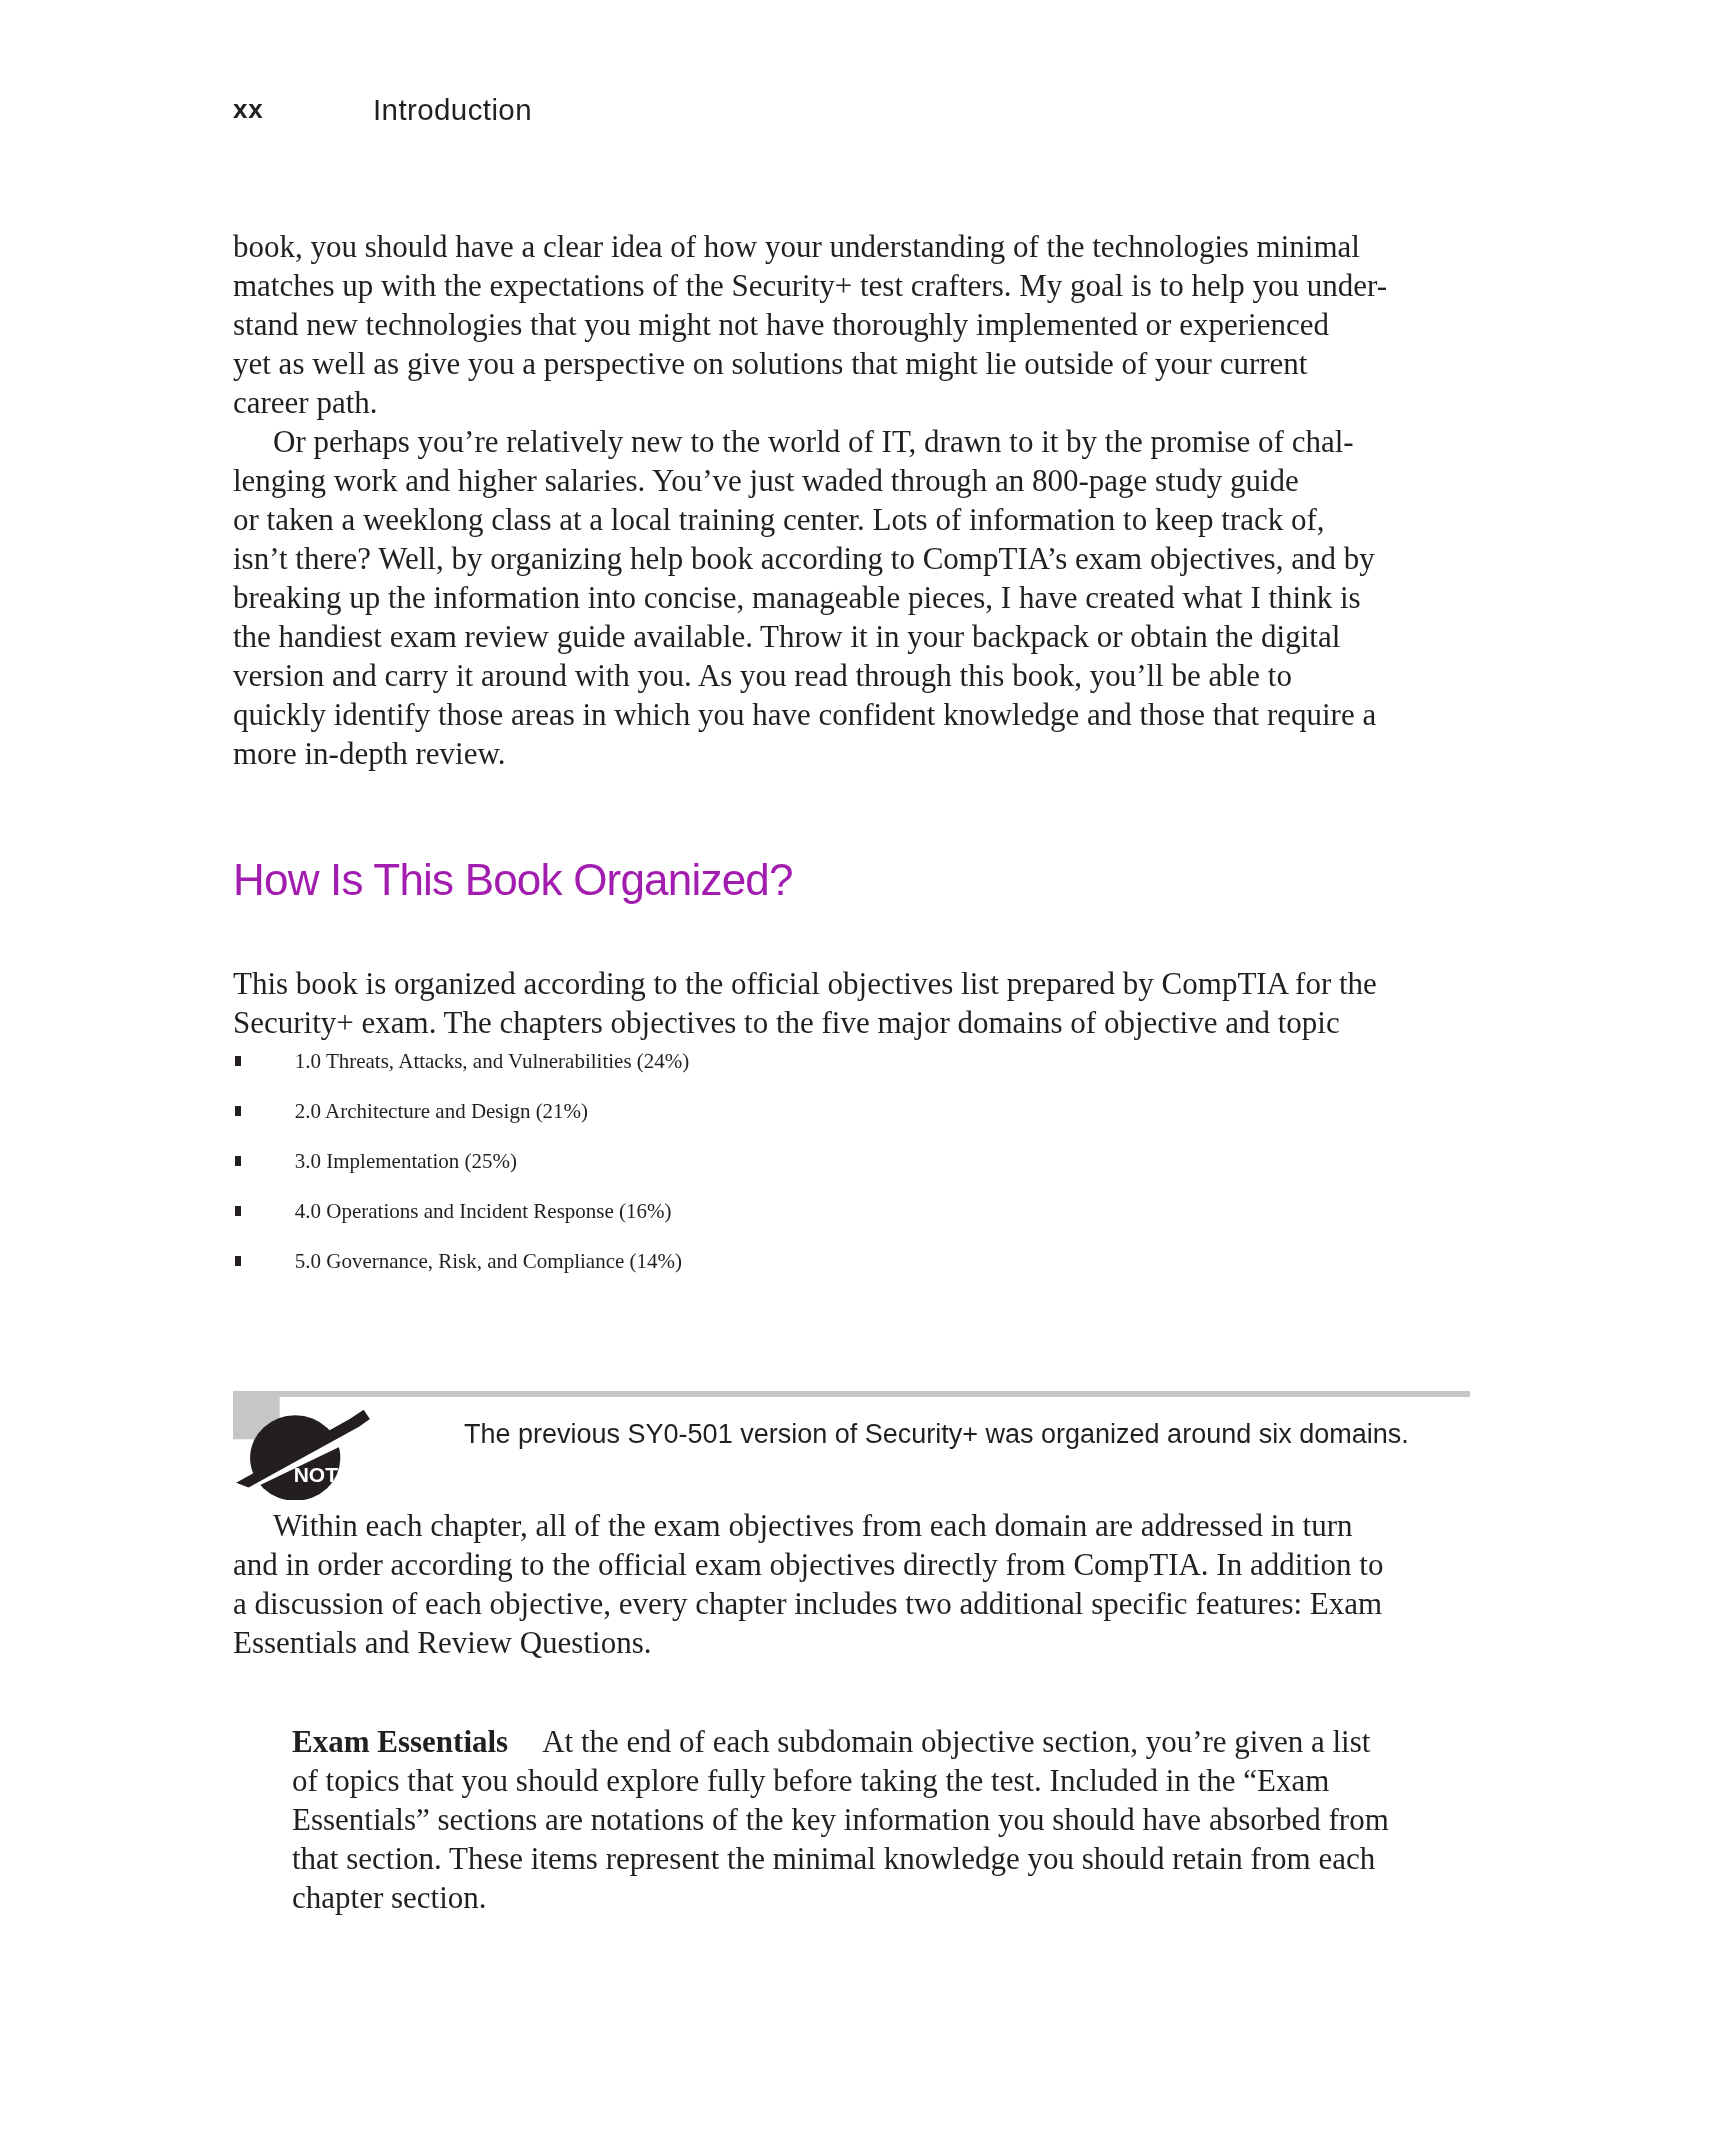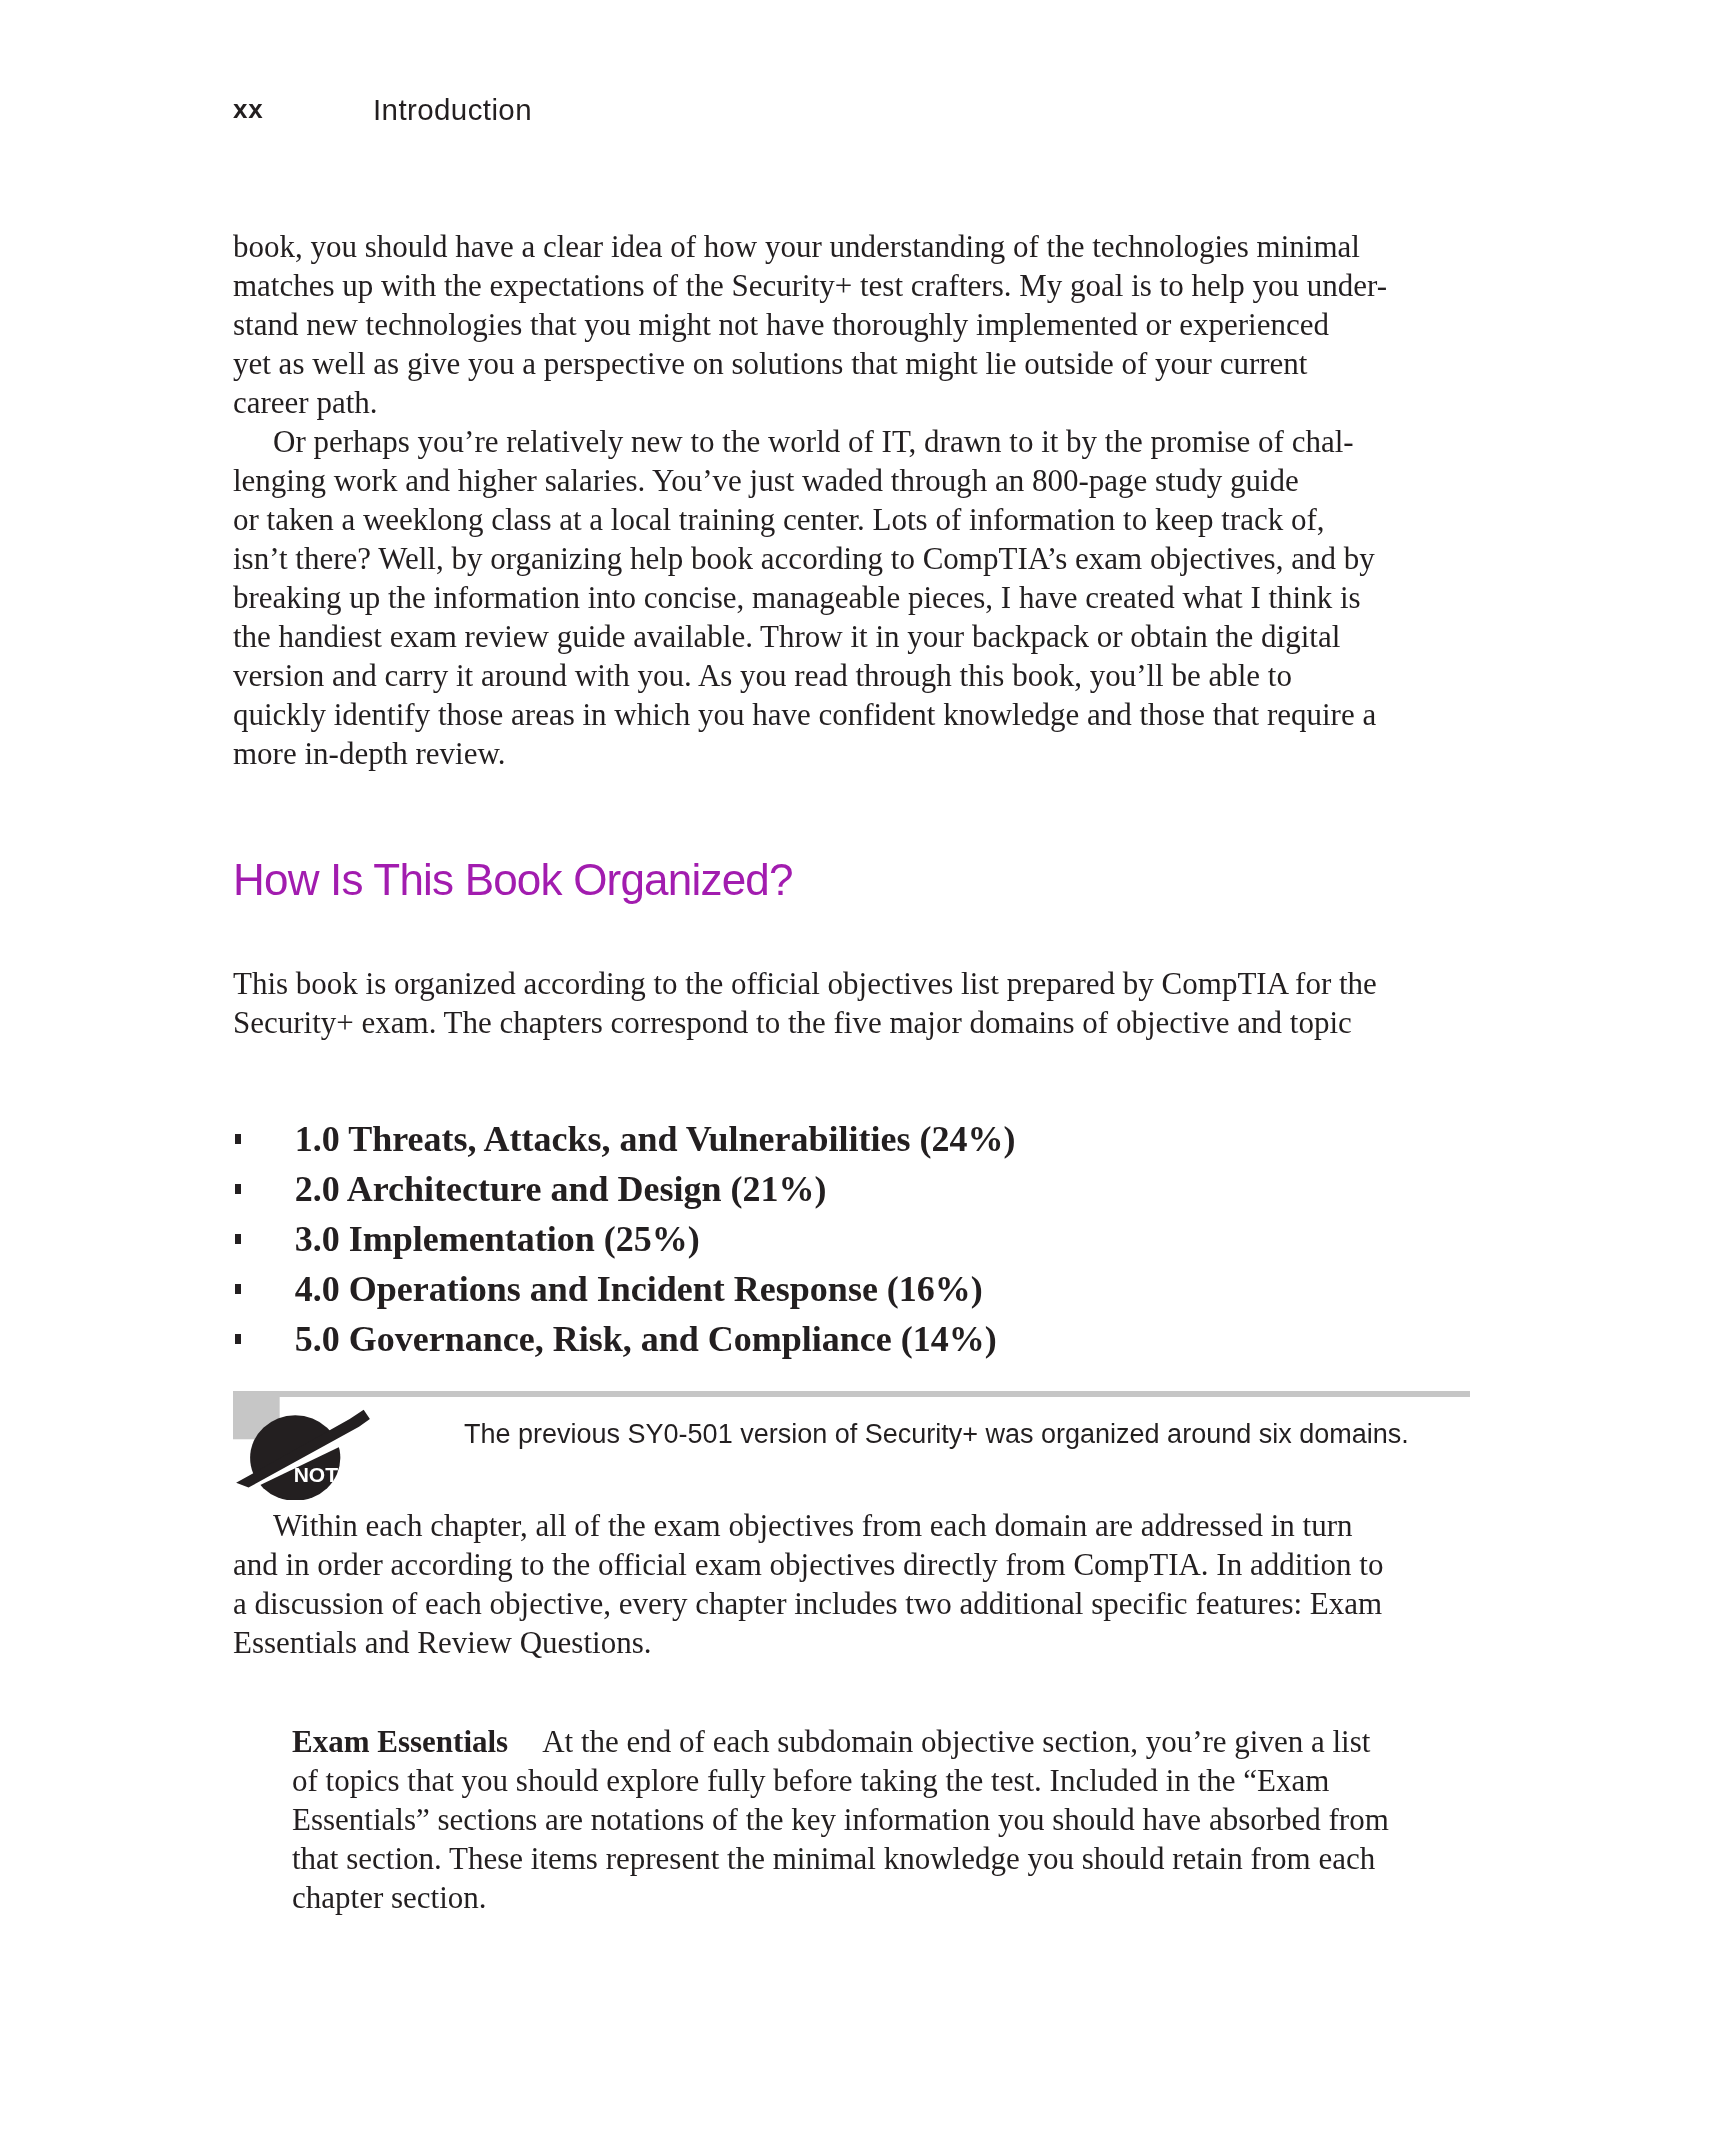--- a/index.html
+++ b/index.html
@@ -60,29 +60,28 @@
       line-height: 78px;
       letter-spacing: -0.8px;
       color: #a21caf;
       white-space: nowrap;
       margin: 0;
       font-weight: normal;
     }
     #block-3 { top: 964px; }
     .bullet-list {
       position: absolute;
-      top: 1114px;
+      top: 1036px;
       left: 233px;
       margin: 0;
       padding: 0;
       list-style: none;
       font-family: "Liberation Serif", serif;
-      font-size: 36px;
-      color: #231f20;
-      font-weight: bold;
+      font-size: 21px;
+      color: #231f20;
     }
     .bullet-item {
       display: flex;
       align-items: center;
       height: 50px;
       white-space: nowrap;
     }
     .bullet-mark {
       display: inline-block;
       width: 6.2px;
@@ -159,21 +158,21 @@
   <span class="line">the handiest exam review guide available. Throw it in your backpack or obtain the digital</span>
   <span class="line">version and carry it around with you. As you read through this book, you’ll be able to</span>
   <span class="line">quickly identify those areas in which you have confident knowledge and those that require a</span>
   <span class="line">more in-depth review.</span>
 </div>
 
 <h1 class="heading">How Is This Book Organized?</h1>
 
 <div class="text-block" id="block-3">
   <span class="line">This book is organized according to the official objectives list prepared by CompTIA for the</span>
-  <span class="line">Security+ exam. The chapters correspond to the five major domains of objective and topic</span>
+  <span class="line">Security+ exam. The chapters objectives to the five major domains of objective and topic</span>
 </div>
 
 <ul class="bullet-list">
   <li class="bullet-item">
     <span class="bullet-mark"></span>
     <span>1.0 Threats, Attacks, and Vulnerabilities (24%)</span>
   </li>
   <li class="bullet-item">
     <span class="bullet-mark"></span>
     <span>2.0 Architecture and Design (21%)</span>

